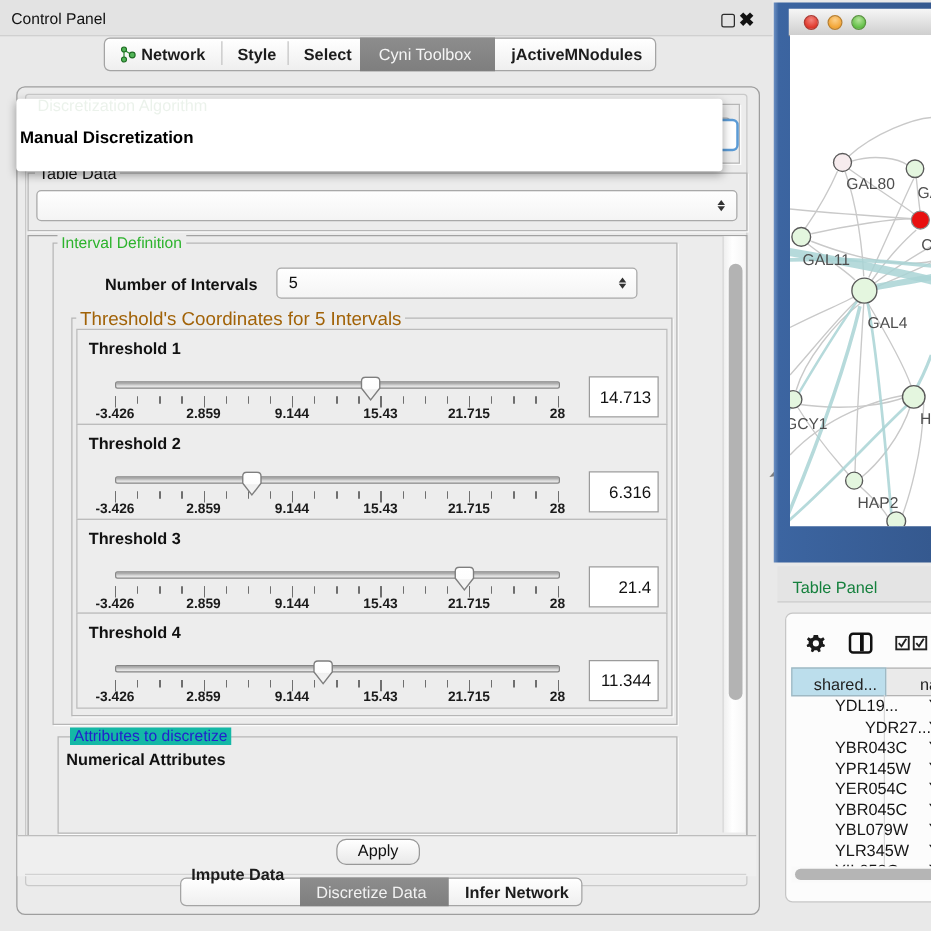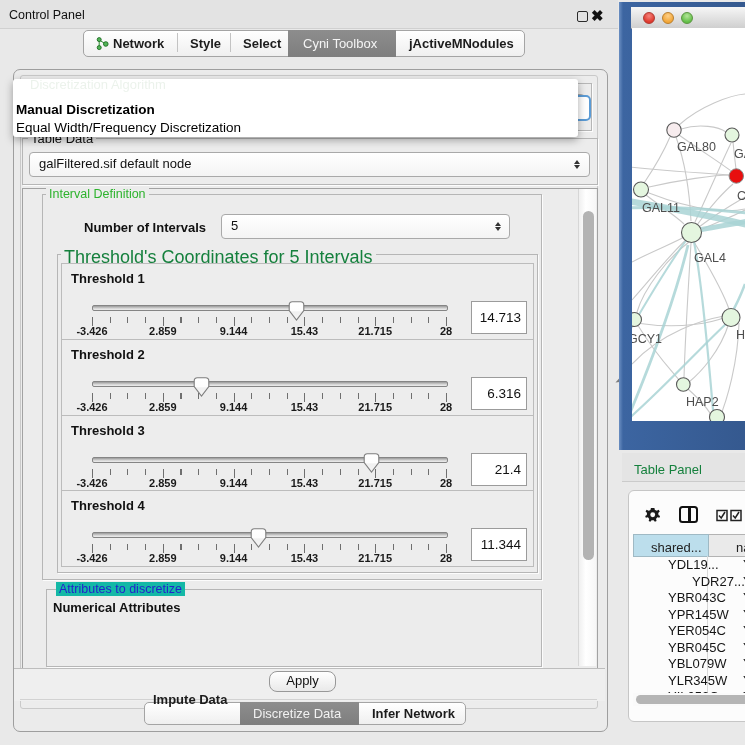--- a/index.html
+++ b/index.html
@@ -54,36 +54,35 @@
 <div class="ab" style="left:13px;top:69px;width:593px;height:661px;background:#ebebeb;border:1px solid #9e9e9e;border-radius:7px;"></div>
 <div class="ab" style="left:20px;top:75px;width:576px;height:632px;background:#ececec;border:1px solid #c9c9c9;border-radius:3px;"></div>
 
 <div class="ab grp" style="left:22px;top:83px;width:568px;height:46px;"></div>
 <div class="ab combo" style="left:30px;top:94px;width:553px;height:24px;"></div>
 <div class="ab" style="left:570px;top:95px;width:17px;height:22px;background:#fff;border:2.5px solid #5b9bd5;border-radius:5px;"></div>
 
 <div class="ab grp" style="left:22px;top:138px;width:574px;height:45px;"></div>
 <div class="ab" style="left:28px;top:131px;background:#ebebeb;padding:0 3px;font-size:13px;color:#111;">Table Data</div>
 <div class="ab combo" style="left:29px;top:152px;width:559px;height:23px;"></div>
-<div class="ab" style="left:39px;top:156px;font-size:13px;color:#111;">galFiltered.sif default node</div>
 <div class="ab arrows" style="left:573px;top:157px;"></div>
 
 <div class="ab" style="left:22px;top:188px;width:574px;height:479px;border:1px solid #a2a2a2;background:#ececec;"></div>
 <div class="ab" style="left:578px;top:189px;width:17px;height:477px;background:linear-gradient(90deg,#efefef,#ffffff 40%,#f6f6f6);border-left:1px solid #d6d6d6;"></div>
 <div class="ab" style="left:583px;top:211px;width:11px;height:349px;background:#b3b3b3;border-radius:6px;"></div>
 
 <div class="ab grp" style="left:42px;top:194px;width:498px;height:384px;"></div>
 <div class="ab" style="left:46px;top:187px;background:#ececec;padding:0 3px;font-size:12.5px;color:#2db32d;">Interval Definition</div>
 <div class="ab" style="left:84px;top:220px;font-size:13px;font-weight:bold;color:#111;">Number of Intervals</div>
 <div class="ab combo" style="left:221px;top:214px;width:287px;height:23px;"></div>
 <div class="ab" style="left:231px;top:218px;font-size:13px;color:#111;">5</div>
 <div class="ab arrows" style="left:494px;top:219px;"></div>
 
 <div class="ab grp" style="left:57px;top:254px;width:479px;height:317px;"></div>
-<div class="ab" style="left:61px;top:247px;background:#ececec;padding:0 3px;font-size:18px;color:#15803d;">Threshold's Coordinates for 5 Intervals</div>
+<div class="ab" style="left:61px;top:247px;background:#ececec;padding:0 3px;font-size:15px;color:#a16207;">Threshold's Coordinates for 5 Intervals</div>
 
 <div class="thr" style="top:263px;height:75px;">
   <div class="ttl">Threshold 1</div>
   <div class="track"></div>
   <div class="ticks"></div>
   <div class="ticksM"></div>
   <div class="slbl" style="left:30px;">-3.426</div>
   <div class="slbl" style="left:100.8px;">2.859</div>
   <div class="slbl" style="left:171.6px;">9.144</div>
   <div class="slbl" style="left:242.4px;">15.43</div>
@@ -186,21 +185,20 @@
 
 <div class="ab seg" style="left:144px;top:702px;width:320px;height:21px;border-radius:5px;"></div>
 <div class="ab segsel" style="left:240px;top:702px;width:119px;height:23px;"></div>
 <div class="ab" style="left:153px;top:692px;font-size:13px;font-weight:bold;color:#1c1c1c;">Impute Data</div>
 <div class="ab" style="left:253px;top:706px;font-size:13px;color:#f2f2f2;">Discretize Data</div>
 <div class="ab" style="left:372px;top:706px;font-size:13px;font-weight:bold;color:#1c1c1c;">Infer Network</div>
 
 <div class="ab" style="left:13px;top:79px;width:565px;height:58px;background:#fff;border-radius:3px;box-shadow:0 3px 8px rgba(0,0,0,.35);"></div>
 <div class="ab" style="left:30px;top:77px;font-size:13px;color:rgba(110,160,110,.14);">Discretization Algorithm</div>
 <div class="ab" style="left:16px;top:102px;font-size:13.5px;font-weight:bold;color:#000;">Manual Discretization</div>
-<div class="ab" style="left:16px;top:120px;font-size:13.5px;color:#000;">Equal Width/Frequency Discretization</div>
 
 <div class="ab" style="left:615px;top:369px;width:5px;height:6px;"><svg width="5" height="6" viewBox="0 0 5 6">
         <path d="M0.5,5.5 L4.5,1 L4.5,5 Z" fill="#5f5f5f" fill-opacity="0.8"></path>
       </svg></div>
 
 <div class="ab" style="left:619px;top:2px;width:126px;height:448px;background:linear-gradient(90deg,#6b8fc2,#3c65a1 4px,#35598f);"></div>
 <div class="ab" style="left:631px;top:7px;width:114px;height:21px;background:linear-gradient(#f6f6f6,#cfcfcf);border-bottom:1px solid #999;"></div>
 <div class="ab" style="left:642.7px;top:12px;width:10px;height:10px;border-radius:50%;background:radial-gradient(circle at 50% 30%,#f4837c,#df382c 70%);border:0.5px solid #ad3a33;"></div>
 <div class="ab" style="left:661.7px;top:12px;width:10px;height:10px;border-radius:50%;background:radial-gradient(circle at 50% 30%,#fdd089,#f2a536 70%);border:0.5px solid #b97f2e;"></div>
 <div class="ab" style="left:680.6px;top:12px;width:10px;height:10px;border-radius:50%;background:radial-gradient(circle at 50% 30%,#b5e59a,#62bf47 70%);border:0.5px solid #5a9440;"></div>

